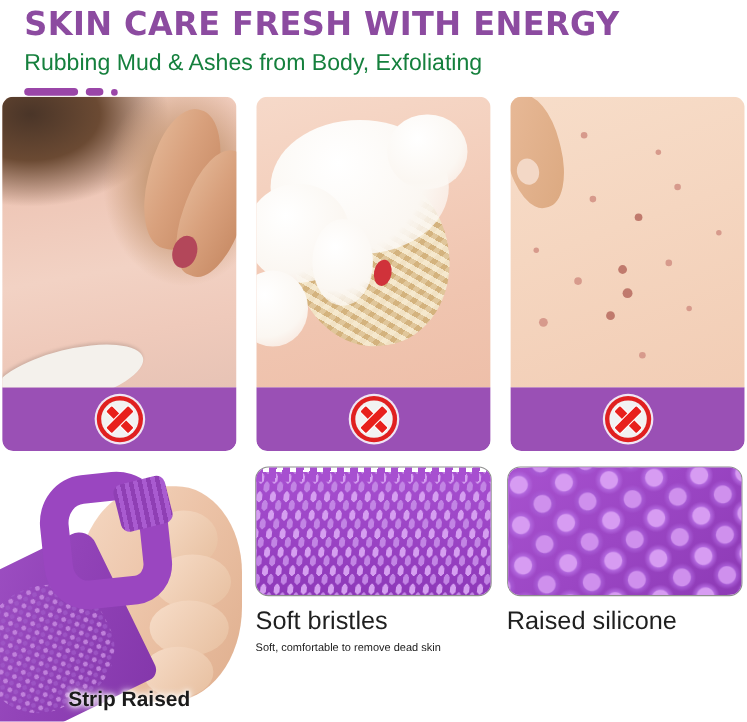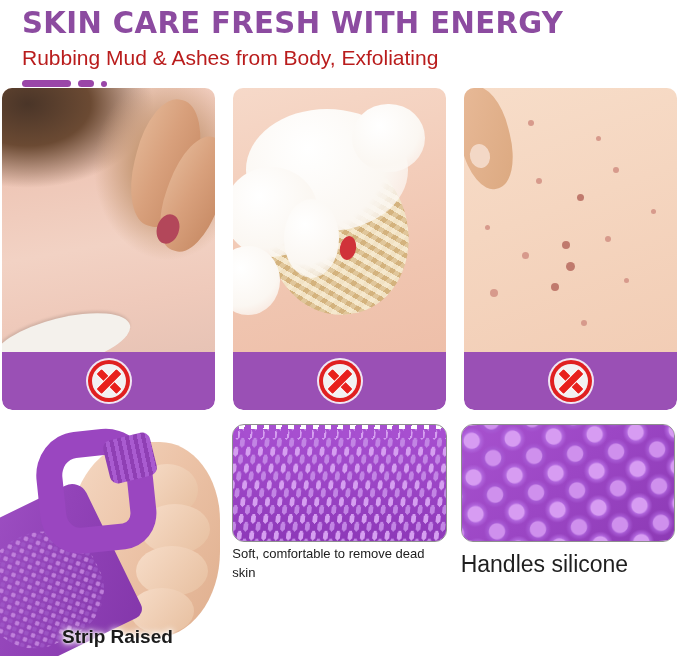--- a/index.html
+++ b/index.html
@@ -13,21 +13,21 @@
 
   
   .header { padding:6px 0 0 22px; }
   .title {
     font-size:30px; font-weight:bold; letter-spacing:0.4px;
     color:#8c4ba0; line-height:34px; white-space:nowrap;
     font-family:"DejaVu Sans", sans-serif;
     transform:scaleX(0.97); transform-origin:left center;
   }
   .subtitle {
-    font-size:21px; color:#b91c1c; line-height:30px;
+    font-size:21px; color:#15803d; line-height:30px;
     margin-top:3px; white-space:nowrap; font-weight:400;
   }
   .dashes { display:flex; align-items:center; gap:7px; margin-top:7px; }
   .dash-long { width:49px; height:7px; border-radius:4px; background:#9a46a8; }
   .dash-mid  { width:16px; height:7px; border-radius:4px; background:#9a46a8; }
   .dash-dot  { width:6px;  height:6px; border-radius:50%; background:#9a46a8; }
 
   
   .top-row {
     position:absolute; left:0; top:88px; width:679px; height:322px;
@@ -207,21 +207,21 @@
       radial-gradient(circle at 50% 42%, #d79cf2 0 7px, #b166dd 8px, rgba(160,80,205,0) 12px) 0 0/38px 34px,
       radial-gradient(circle at 50% 42%, #cf90ed 0 7px, #a75ad4 8px, rgba(150,70,195,0) 12px) 19px 17px/38px 34px,
       linear-gradient(140deg,#a852cf 0%,#9b46c4 50%,#8c39b4 100%);
     transform:rotate(-3deg) scale(1.08);
   }
   .cap-title {
     margin-top:9px; font-size:23px; color:#1f1f1f; line-height:27px;
     white-space:nowrap;
   }
   .cap-body {
-    margin-top:2px; font-size:13px; color:#202020; line-height:19px;
+    margin-top:2px; font-size:10px; color:#202020; line-height:19px;
   }
 </style>
 </head>
 <body>
 
 <div class="page">
 
   <div class="header">
     <div class="title">SKIN CARE FRESH WITH ENERGY</div>
     <div class="subtitle">Rubbing Mud &amp; Ashes from Body, Exfoliating</div>
@@ -320,24 +320,25 @@
           <div class="grip"></div>
         </div>
         <div class="strip-label">Strip Raised</div>
       </div>
     </div>
 
     <div class="bcol">
       <div class="tex-card">
         <div class="tex-soft"></div>
       </div>
+      <div class="cap-title">Soft bristles</div>
       <div class="cap-body">Soft, comfortable to remove dead skin</div>
     </div>
 
     <div class="bcol">
       <div class="tex-card">
         <div class="tex-dots"></div>
       </div>
-      <div class="cap-title">Handles silicone</div>
+      <div class="cap-title">Raised silicone</div>
     </div>
   </div>
 
 </div>
 
 </body></html>

